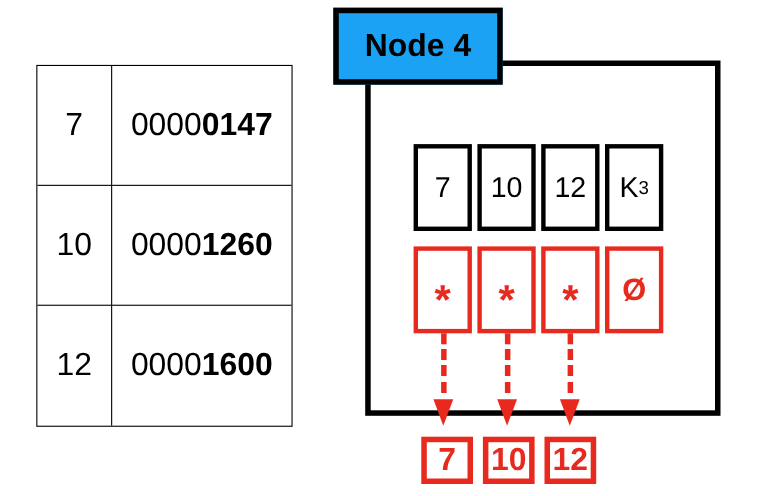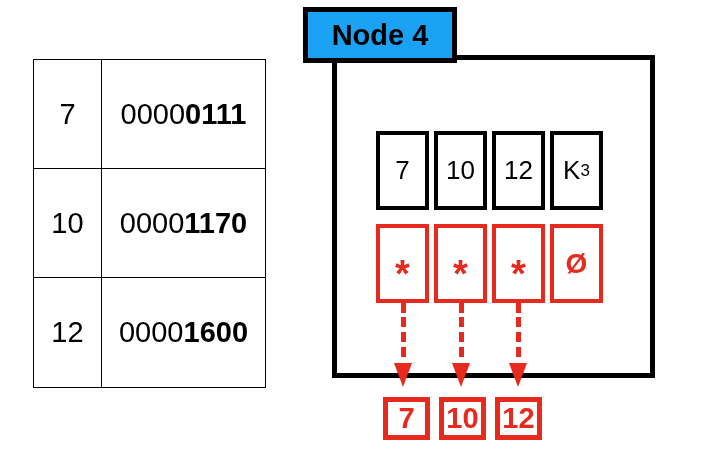--- a/index.html
+++ b/index.html
@@ -40,21 +40,21 @@
   
   .node-box{
     position:absolute;left:332px;top:55px;
     width:323px;height:323px;
     border:5px solid var(--ink);
     box-sizing:border-box;
     background:transparent;
   }
   .node-label{
     position:absolute;left:303px;top:7px;
-    width:154px;height:56px;
+    width:154px;height:70px;
     background:var(--blue);
     border:5px solid var(--ink);
     box-sizing:border-box;
     display:flex;align-items:center;justify-content:center;
     font-size:29px;font-weight:700;
     z-index:4;
   }
 
   
   .cells-row{
@@ -120,28 +120,28 @@
 </head>
 <body>
 
 <div class="canvas">
 
   <div class="lookup-table">
     <div class="lt-row">
       <div class="lt-cell lt-key">7</div>
       <div class="lt-cell lt-bits">
           <span>0000</span>
-          <span class="bits-suffix">0111</span>
+          <span class="bits-suffix">0147</span>
         </div>
     </div>
     <div class="lt-row">
       <div class="lt-cell lt-key">10</div>
       <div class="lt-cell lt-bits">
           <span>0000</span>
-          <span class="bits-suffix">1170</span>
+          <span class="bits-suffix">1260</span>
         </div>
     </div>
     <div class="lt-row">
       <div class="lt-cell lt-key">12</div>
       <div class="lt-cell lt-bits">
           <span>0000</span>
           <span class="bits-suffix">1600</span>
         </div>
     </div>
   </div>

